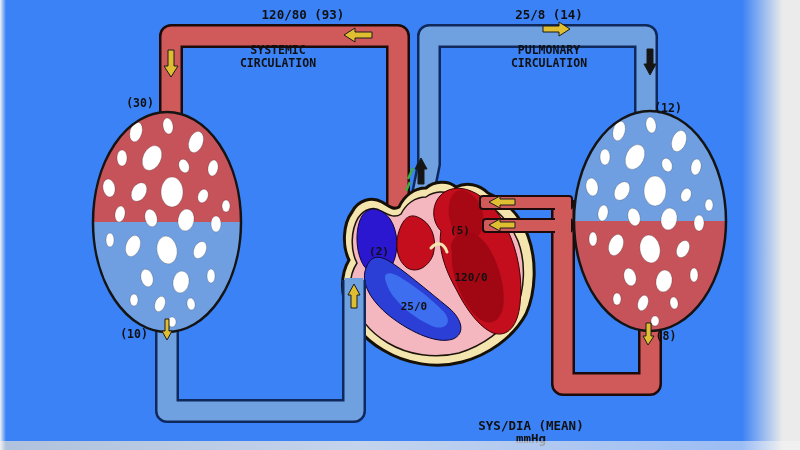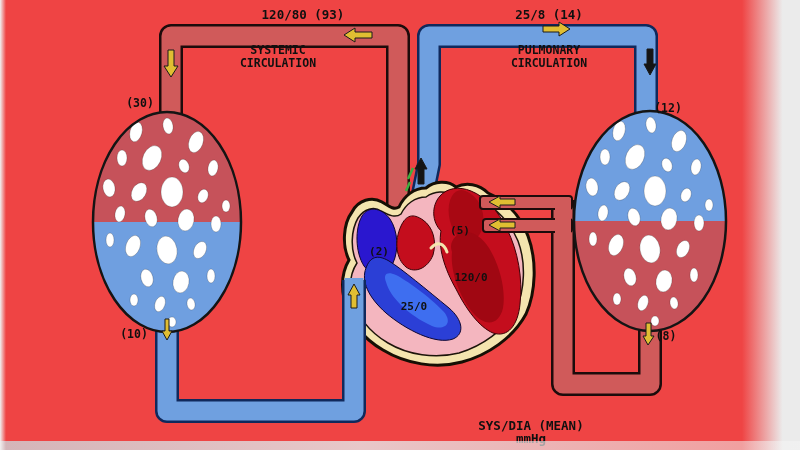--- a/index.html
+++ b/index.html
@@ -1,18 +1,18 @@
 <!DOCTYPE html>
 <html><head>
 <meta charset="utf-8">
 <style>
   html,body{margin:0;padding:0;background:#ffffff;}
   .stage{
     position:relative;width:800px;height:450px;overflow:hidden;
-    background:#ef4444;font-family:"DejaVu Sans Mono",monospace;
+    background:#3b82f6;font-family:"DejaVu Sans Mono",monospace;
   }
   .edge-right{position:absolute;top:0;right:0;width:58px;height:100%;
     background:linear-gradient(90deg,rgba(233,233,233,0),#ebebeb 70%);}
   .edge-bottom{position:absolute;left:0;bottom:0;width:100%;height:9px;
     background:linear-gradient(90deg,#cdd1d6,#e6e8ea 45%,rgba(246,246,246,0.6));opacity:.8;}
   .edge-left{position:absolute;top:0;left:0;width:6px;height:100%;
     background:linear-gradient(90deg,#f1f1f1,rgba(255,255,255,0));}
   svg{position:absolute;top:0;left:0;}
   text{font-family:"DejaVu Sans Mono",monospace;font-weight:700;fill:#101010;}
   .t12{font-size:12.5px;}

